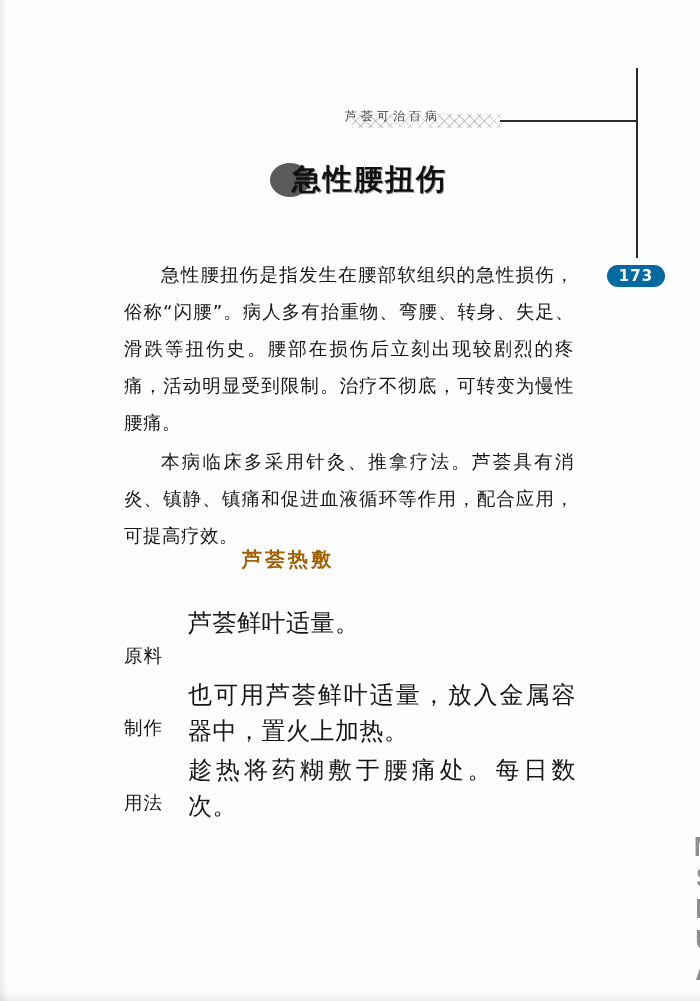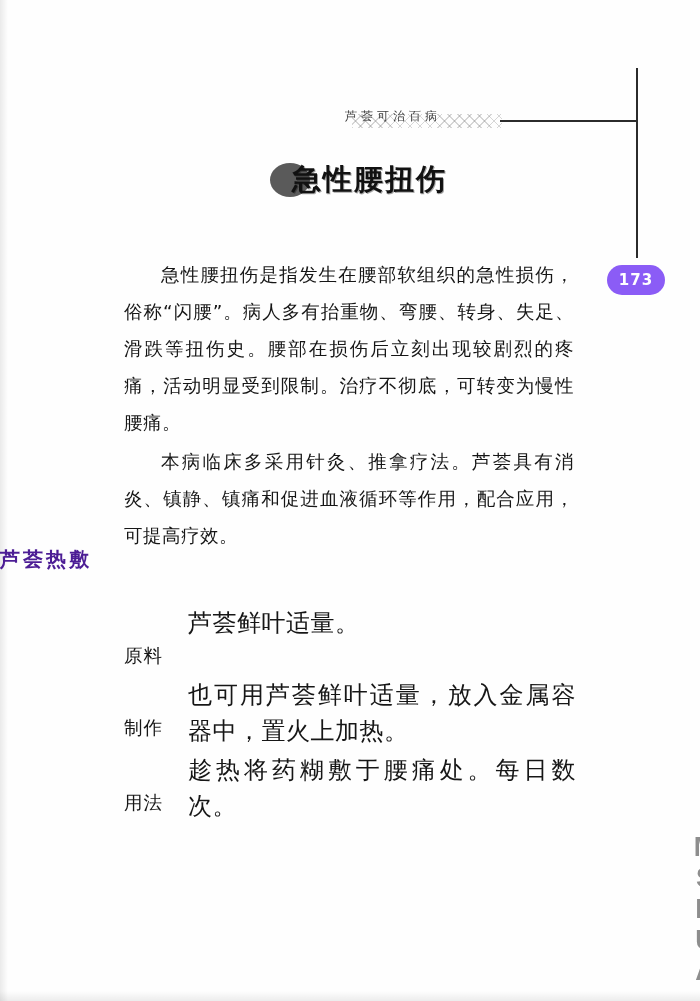--- a/index.html
+++ b/index.html
@@ -70,23 +70,23 @@
     top: 68px;
     width: 2px;
     height: 190px;
     background: #2b2b2b;
   }
   .page-number {
     position: absolute;
     left: 607px;
     top: 265px;
     width: 58px;
-    height: 30px;
+    height: 22px;
     border-radius: 15px;
-    background: #8b5cf6;
+    background: #0369a1;
     color: #ffffff;
     font-family: "DejaVu Sans", sans-serif;
     font-size: 15px;
     font-weight: bold;
     letter-spacing: 1px;
     display: flex;
     align-items: center;
     justify-content: center;
   }
 
@@ -136,26 +136,26 @@
     color: #161616;
     margin: 0 0 2px 0;
   }
 
   
   .recipe-heading {
     position: absolute;
     left: 0;
     top: 546px;
     width: 576px;
-    text-align: left;
+    text-align: center;
     font-family: "DejaVu Sans", sans-serif;
     font-size: 20px;
     font-weight: bold;
     letter-spacing: 3px;
-    color: #4c1d95;
+    color: #a16207;
   }
 
   
   .deflist {
     position: absolute;
     left: 124px;
     top: 605px;
     width: 452px;
   }
   .defrow {

